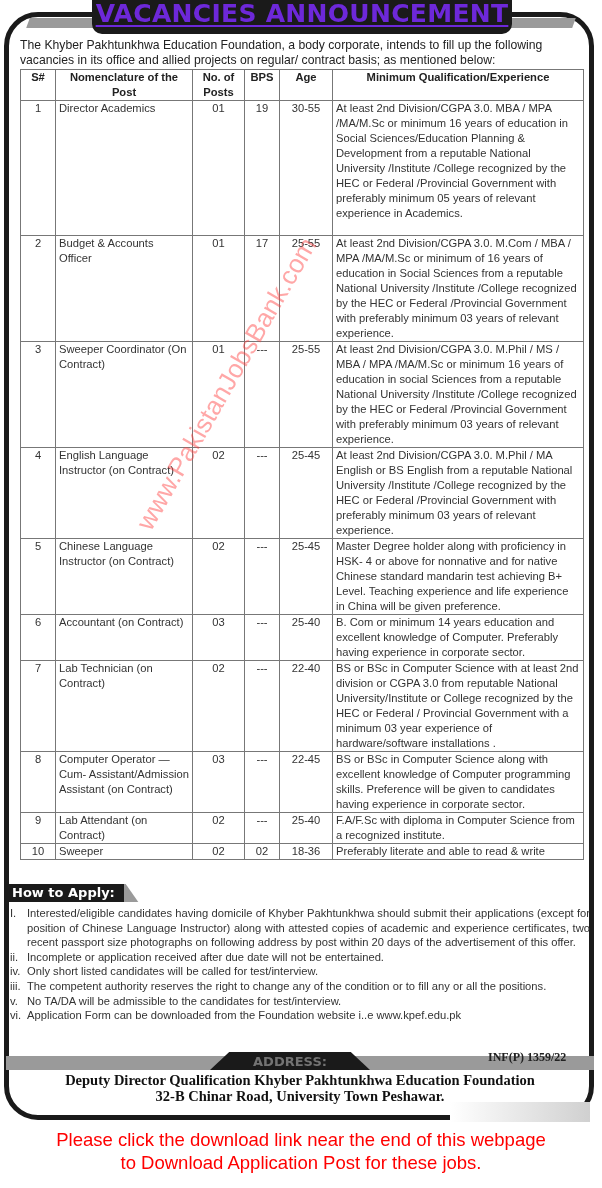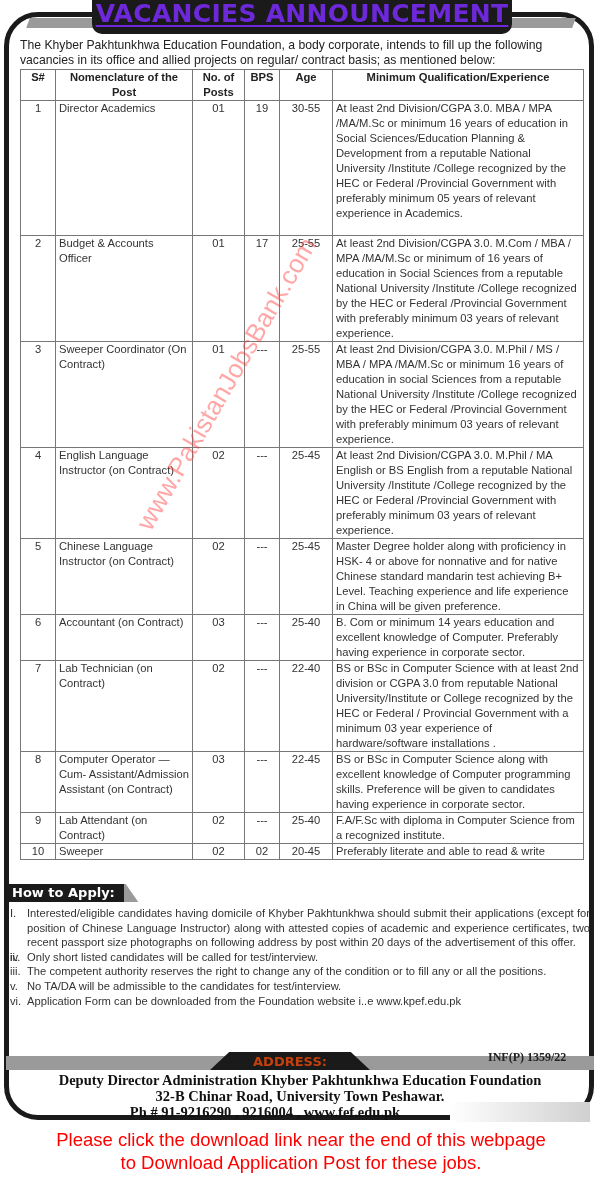--- a/index.html
+++ b/index.html
@@ -44,21 +44,21 @@
   }
   .howto-label {
     position:absolute; left:12px; top:884px; font-family:"DejaVu Sans", sans-serif; font-weight:bold; font-size:13px; color:#fff; line-height:18px;
   }
   .howto-list { position:absolute; left:10px; top:906px; width:580px; font-size:11.2px; line-height:14.6px; color:#333; margin:0; padding:0; list-style:none; }
   .howto-list li { position:relative; padding-left:17px; }
   .howto-list .num { position:absolute; left:0; }
   .howto-list li.justify { text-align:justify; }
   .addr-stripe { position:absolute; left:6px; top:1056px; width:588px; height:14px; background:#9a9a9a; }
   .addr-banner { position:absolute; left:210px; top:1052px; width:160px; height:18px; background:#1a1a1a; clip-path:polygon(12% 0,88% 0,100% 100%,0 100%); }
-  .addr-label { position:absolute; left:210px; top:1052px; width:160px; text-align:center; font-family:"DejaVu Sans", sans-serif; font-weight:bold; font-size:13px; color:#c2410c; line-height:19px; }
+  .addr-label { position:absolute; left:210px; top:1052px; width:160px; text-align:center; font-family:"DejaVu Sans", sans-serif; font-weight:bold; font-size:13px; color:#737373; line-height:19px; }
   .addr-lines { position:absolute; left:20px; top:1072px; width:560px; text-align:center; font-family:"Liberation Serif", serif; font-weight:bold; font-size:14.5px; line-height:16px; color:#111; }
   .ref-box { position:absolute; left:450px; top:1102px; width:140px; height:20px; background:linear-gradient(90deg,#ffffff,#d0d0d0); }
   .ref-text { position:absolute; left:488px; top:1048px; font-family:"Liberation Serif", serif; font-weight:bold; font-size:12px; color:#222; line-height:18px; }
   .cta { position:absolute; left:0; top:1128px; width:602px; text-align:center; font-family:"Liberation Sans", sans-serif; font-size:18.5px; line-height:23px; color:#ff0000; }
   .watermark { position:absolute; left:130px; top:520px; font-family:"Liberation Sans", sans-serif; font-size:26px; color:rgba(255,60,60,0.45); transform:rotate(-60deg); transform-origin:left top; white-space:nowrap; pointer-events:none; }
 </style>
 </head>
 <body>
 
 <div class="frame"></div>
@@ -150,49 +150,48 @@
       <td class="c">02</td>
       <td class="c">---</td>
       <td class="c">25-40</td>
       <td>F.A/F.Sc with diploma in Computer Science from a recognized institute.</td>
     </tr>
     <tr>
       <td class="c">10</td>
       <td>Sweeper</td>
       <td class="c">02</td>
       <td class="c">02</td>
-      <td class="c">20-45</td>
+      <td class="c">18-36</td>
       <td>Preferably literate and able to read &amp; write</td>
     </tr>
   </tbody>
 </table>
 
 <div class="watermark">www.PakistanJobsBank.com</div>
 
 <div class="howto-slant"></div>
 <div class="howto-bar"></div>
 <div class="howto-label">How to Apply:</div>
 
 <ul class="howto-list">
   <li class="justify"><span class="num">I.</span><span>Interested/eligible candidates having domicile of Khyber Pakhtunkhwa should submit their applications (except for position of Chinese Language Instructor) along with attested copies of academic and experience certificates, two recent passport size photographs on following address by post within 20 days of the advertisement of this offer.</span></li>
-  <li><span class="num">ii.</span></li>
+  <li><span class="num">ii.</span><span>Incomplete or application received after due date will not be entertained.</span></li>
   <li><span class="num">iv.</span><span>Only short listed candidates will be called for test/interview.</span></li>
   <li><span class="num">iii.</span><span>The competent authority reserves the right to change any of the condition or to fill any or all the positions.</span></li>
   <li><span class="num">v.</span><span>No TA/DA will be admissible to the candidates for test/interview.</span></li>
   <li><span class="num">vi.</span><span>Application Form can be downloaded from the Foundation website i..e www.kpef.edu.pk</span></li>
 </ul>
 
 <div class="addr-stripe"></div>
 <div class="addr-banner"></div>
 <div class="addr-label">ADDRESS:</div>
 
 <div class="addr-lines">
-  <div>Deputy Director Administration Khyber Pakhtunkhwa Education Foundation</div>
+  <div>Deputy Director Qualification Khyber Pakhtunkhwa Education Foundation</div>
   <div>32-B Chinar Road, University Town Peshawar.</div>
-  <div style="padding-right:70px">Ph # 91-9216290 , 9216004 , www.fef.edu.pk</div>
 </div>
 <div class="ref-box"></div>
 <div class="ref-text">INF(P) 1359/22</div>
 
 <div class="cta">
   <div>Please click the download link near the end of this webpage</div>
   <div>to Download Application Post for these jobs.</div>
 </div>
 
 </body></html>

